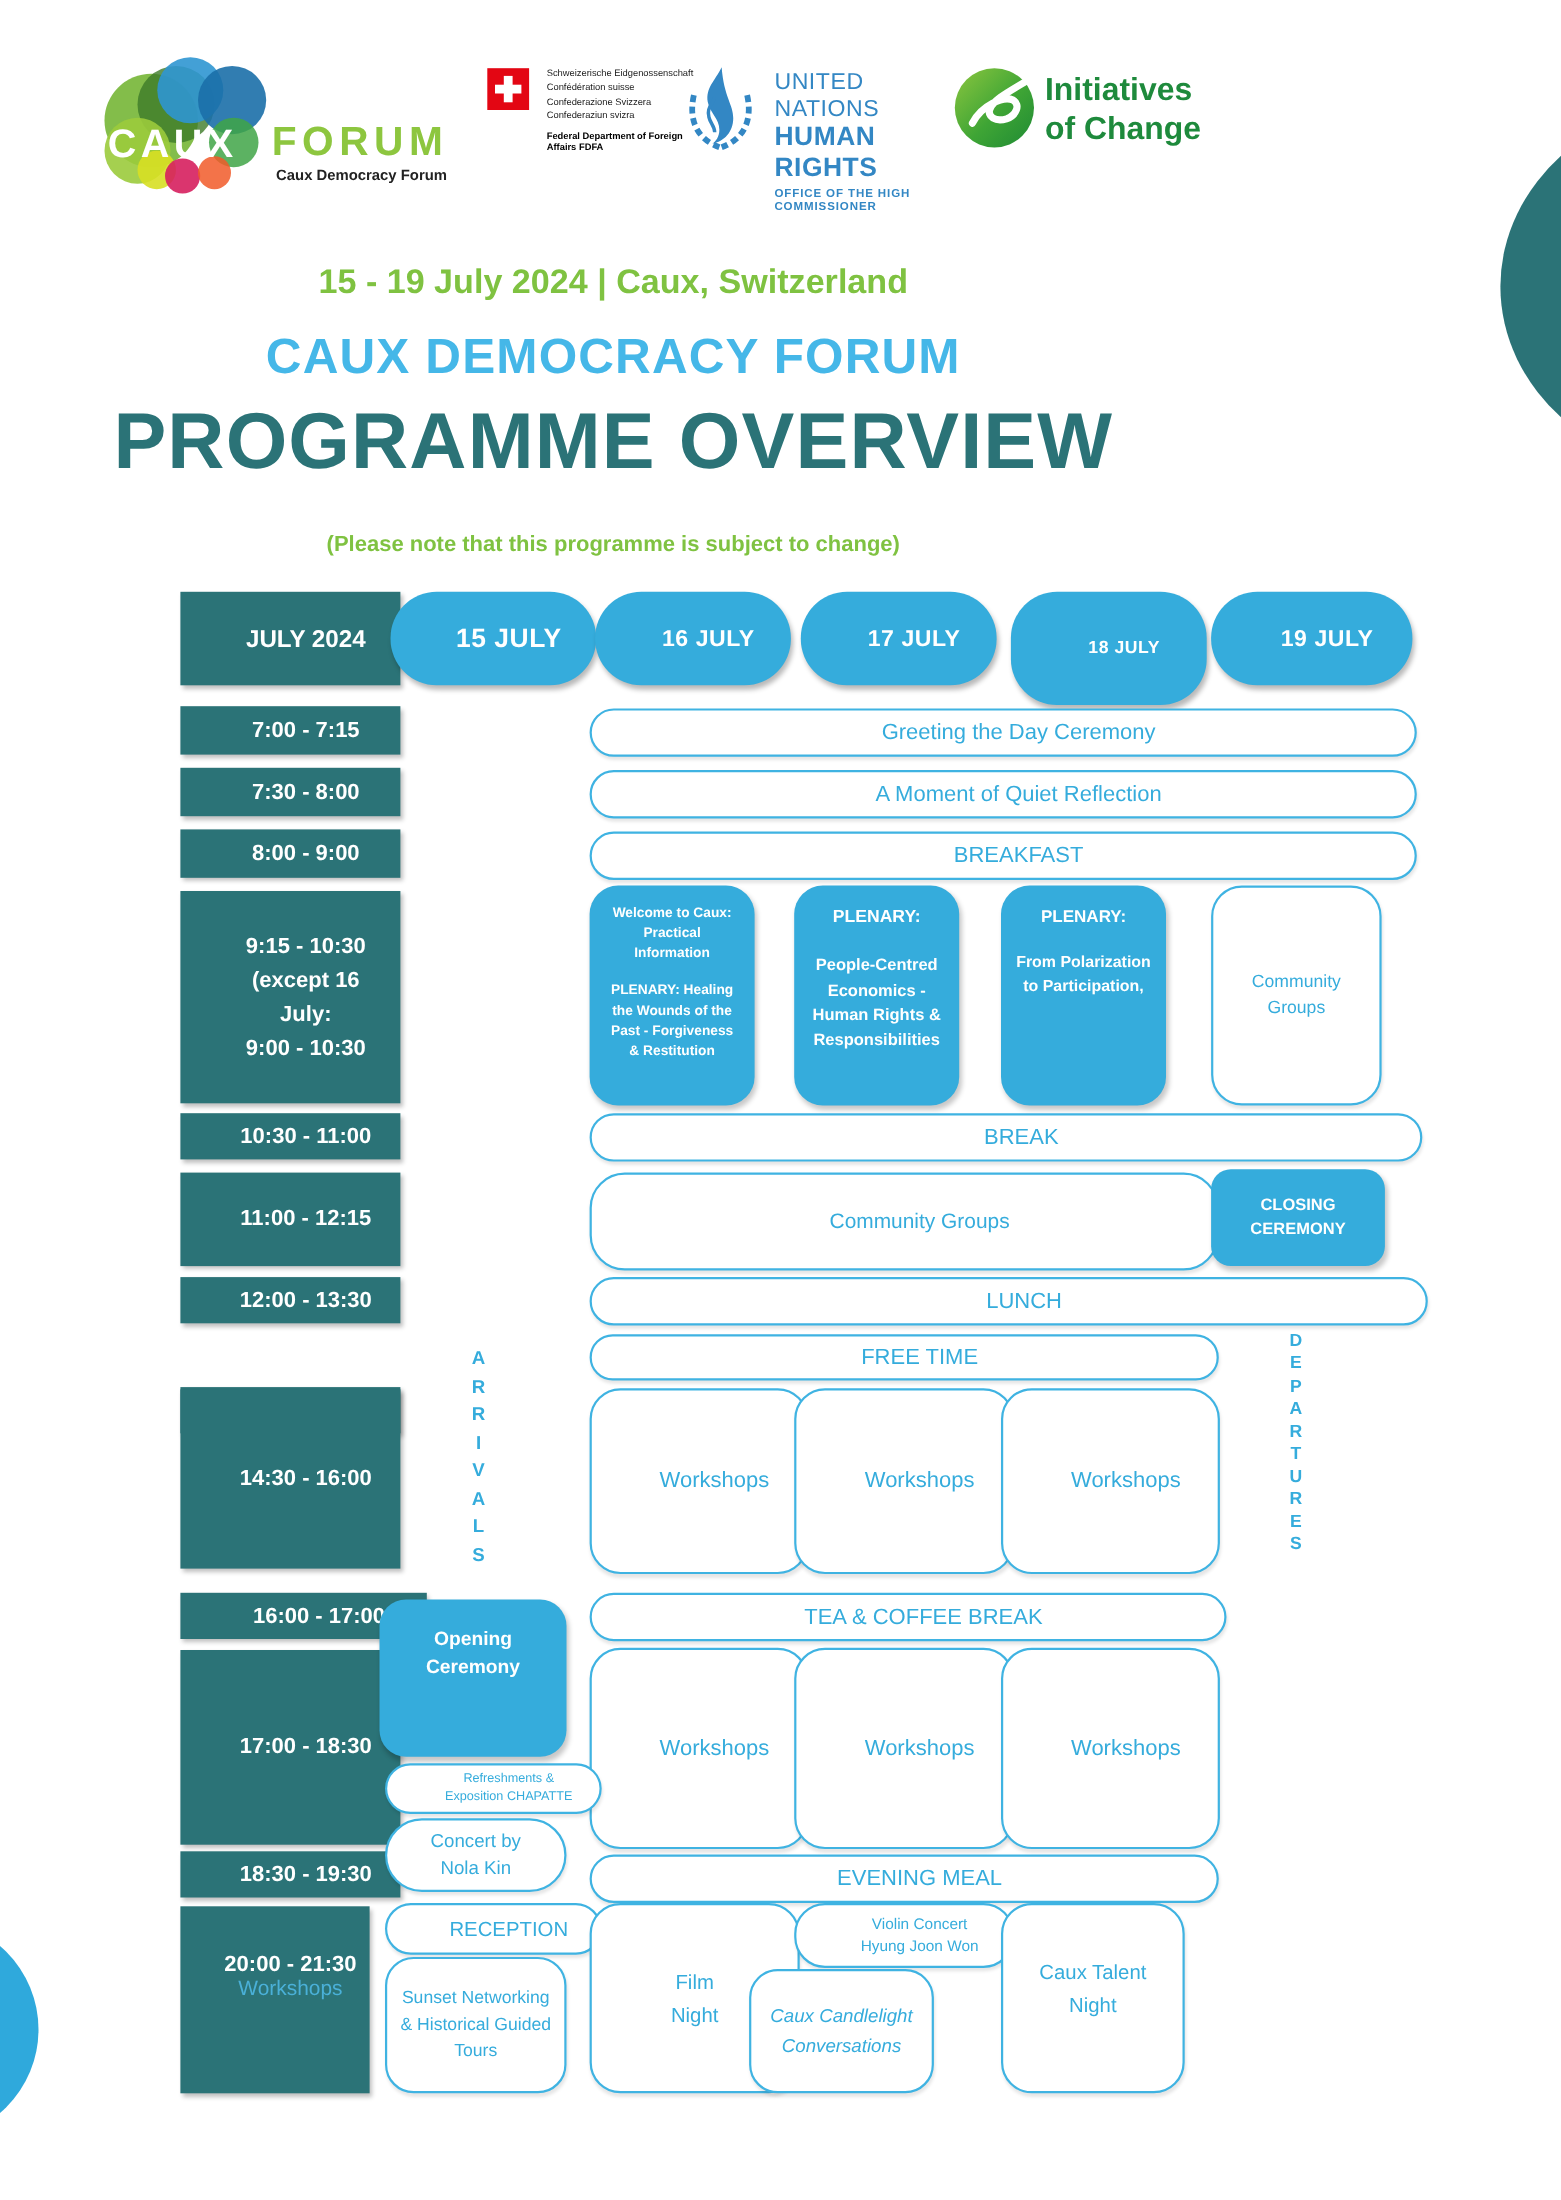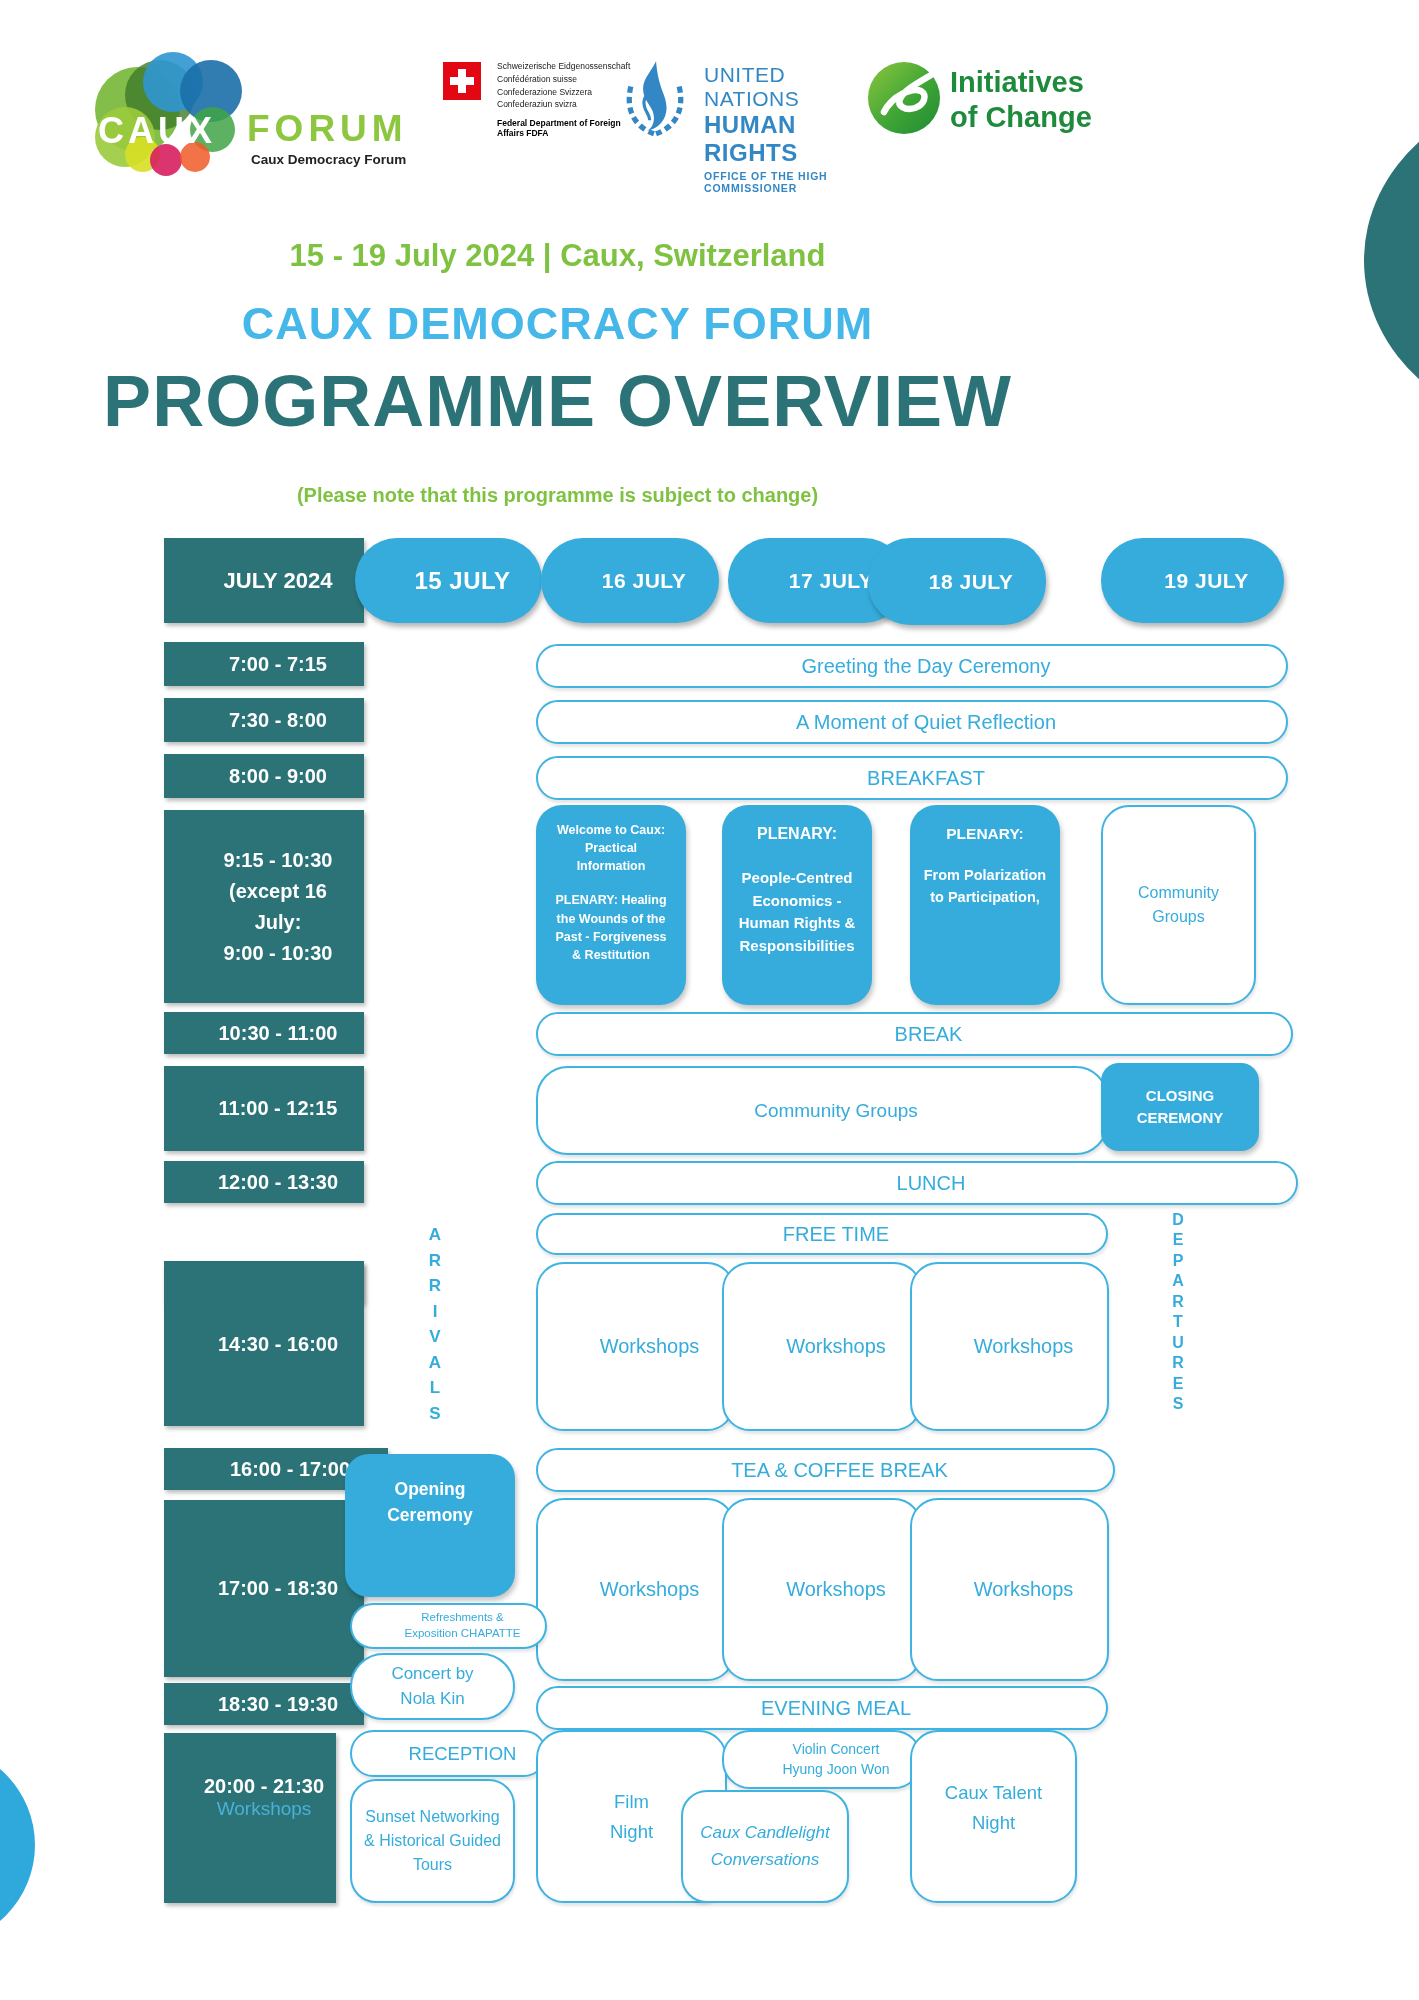--- a/index.html
+++ b/index.html
@@ -108,21 +108,21 @@
 
   <div class="abs titleline t-date" style="top:238px;">15 - 19 July 2024 | Caux, Switzerland</div>
   <div class="abs titleline t-forum" style="top:298px;">CAUX DEMOCRACY FORUM</div>
   <div class="abs titleline t-main" style="top:360px;">PROGRAMME OVERVIEW</div>
   <div class="abs titleline t-note" style="top:484px;">(Please note that this programme is subject to change)</div>
 
   <div class="abs ctr tbox" style="left:164px;top:538px;width:172px;height:85px;font-size:22px;">JULY 2024</div>
   <div class="abs ctr daypill" style="left:355px;top:538px;width:159px;height:85px;font-size:24px;">15 JULY</div>
   <div class="abs ctr daypill" style="left:541px;top:538px;width:150px;height:85px;font-size:21px;">16 JULY</div>
   <div class="abs ctr daypill" style="left:728px;top:538px;width:150px;height:85px;font-size:21px;">17 JULY</div>
-  <div class="abs ctr daypill" style="left:868px;top:538px;width:150px;height:87px;font-size:21px;">18 JULY</div>
+  <div class="abs ctr daypill" style="left:919px;top:538px;width:150px;height:103px;font-size:16px;">18 JULY</div>
   <div class="abs ctr daypill" style="left:1101px;top:538px;width:155px;height:85px;font-size:21px;">19 JULY</div>
 
   <div class="abs ctr tbox" style="left:164px;top:642px;width:172px;height:44px;font-size:20px;">7:00 - 7:15</div>
   <div class="abs ctr tbox" style="left:164px;top:698px;width:172px;height:44px;font-size:20px;">7:30 - 8:00</div>
   <div class="abs ctr tbox" style="left:164px;top:754px;width:172px;height:44px;font-size:20px;">8:00 - 9:00</div>
   <div class="abs ctr tbox" style="left:164px;top:810px;width:172px;height:193px;font-size:20px;line-height:1.55;flex-direction:column;">
     <div>9:15 - 10:30</div>
     <div>(except 16</div>
     <div>July:</div>
     <div>9:00 - 10:30</div>

